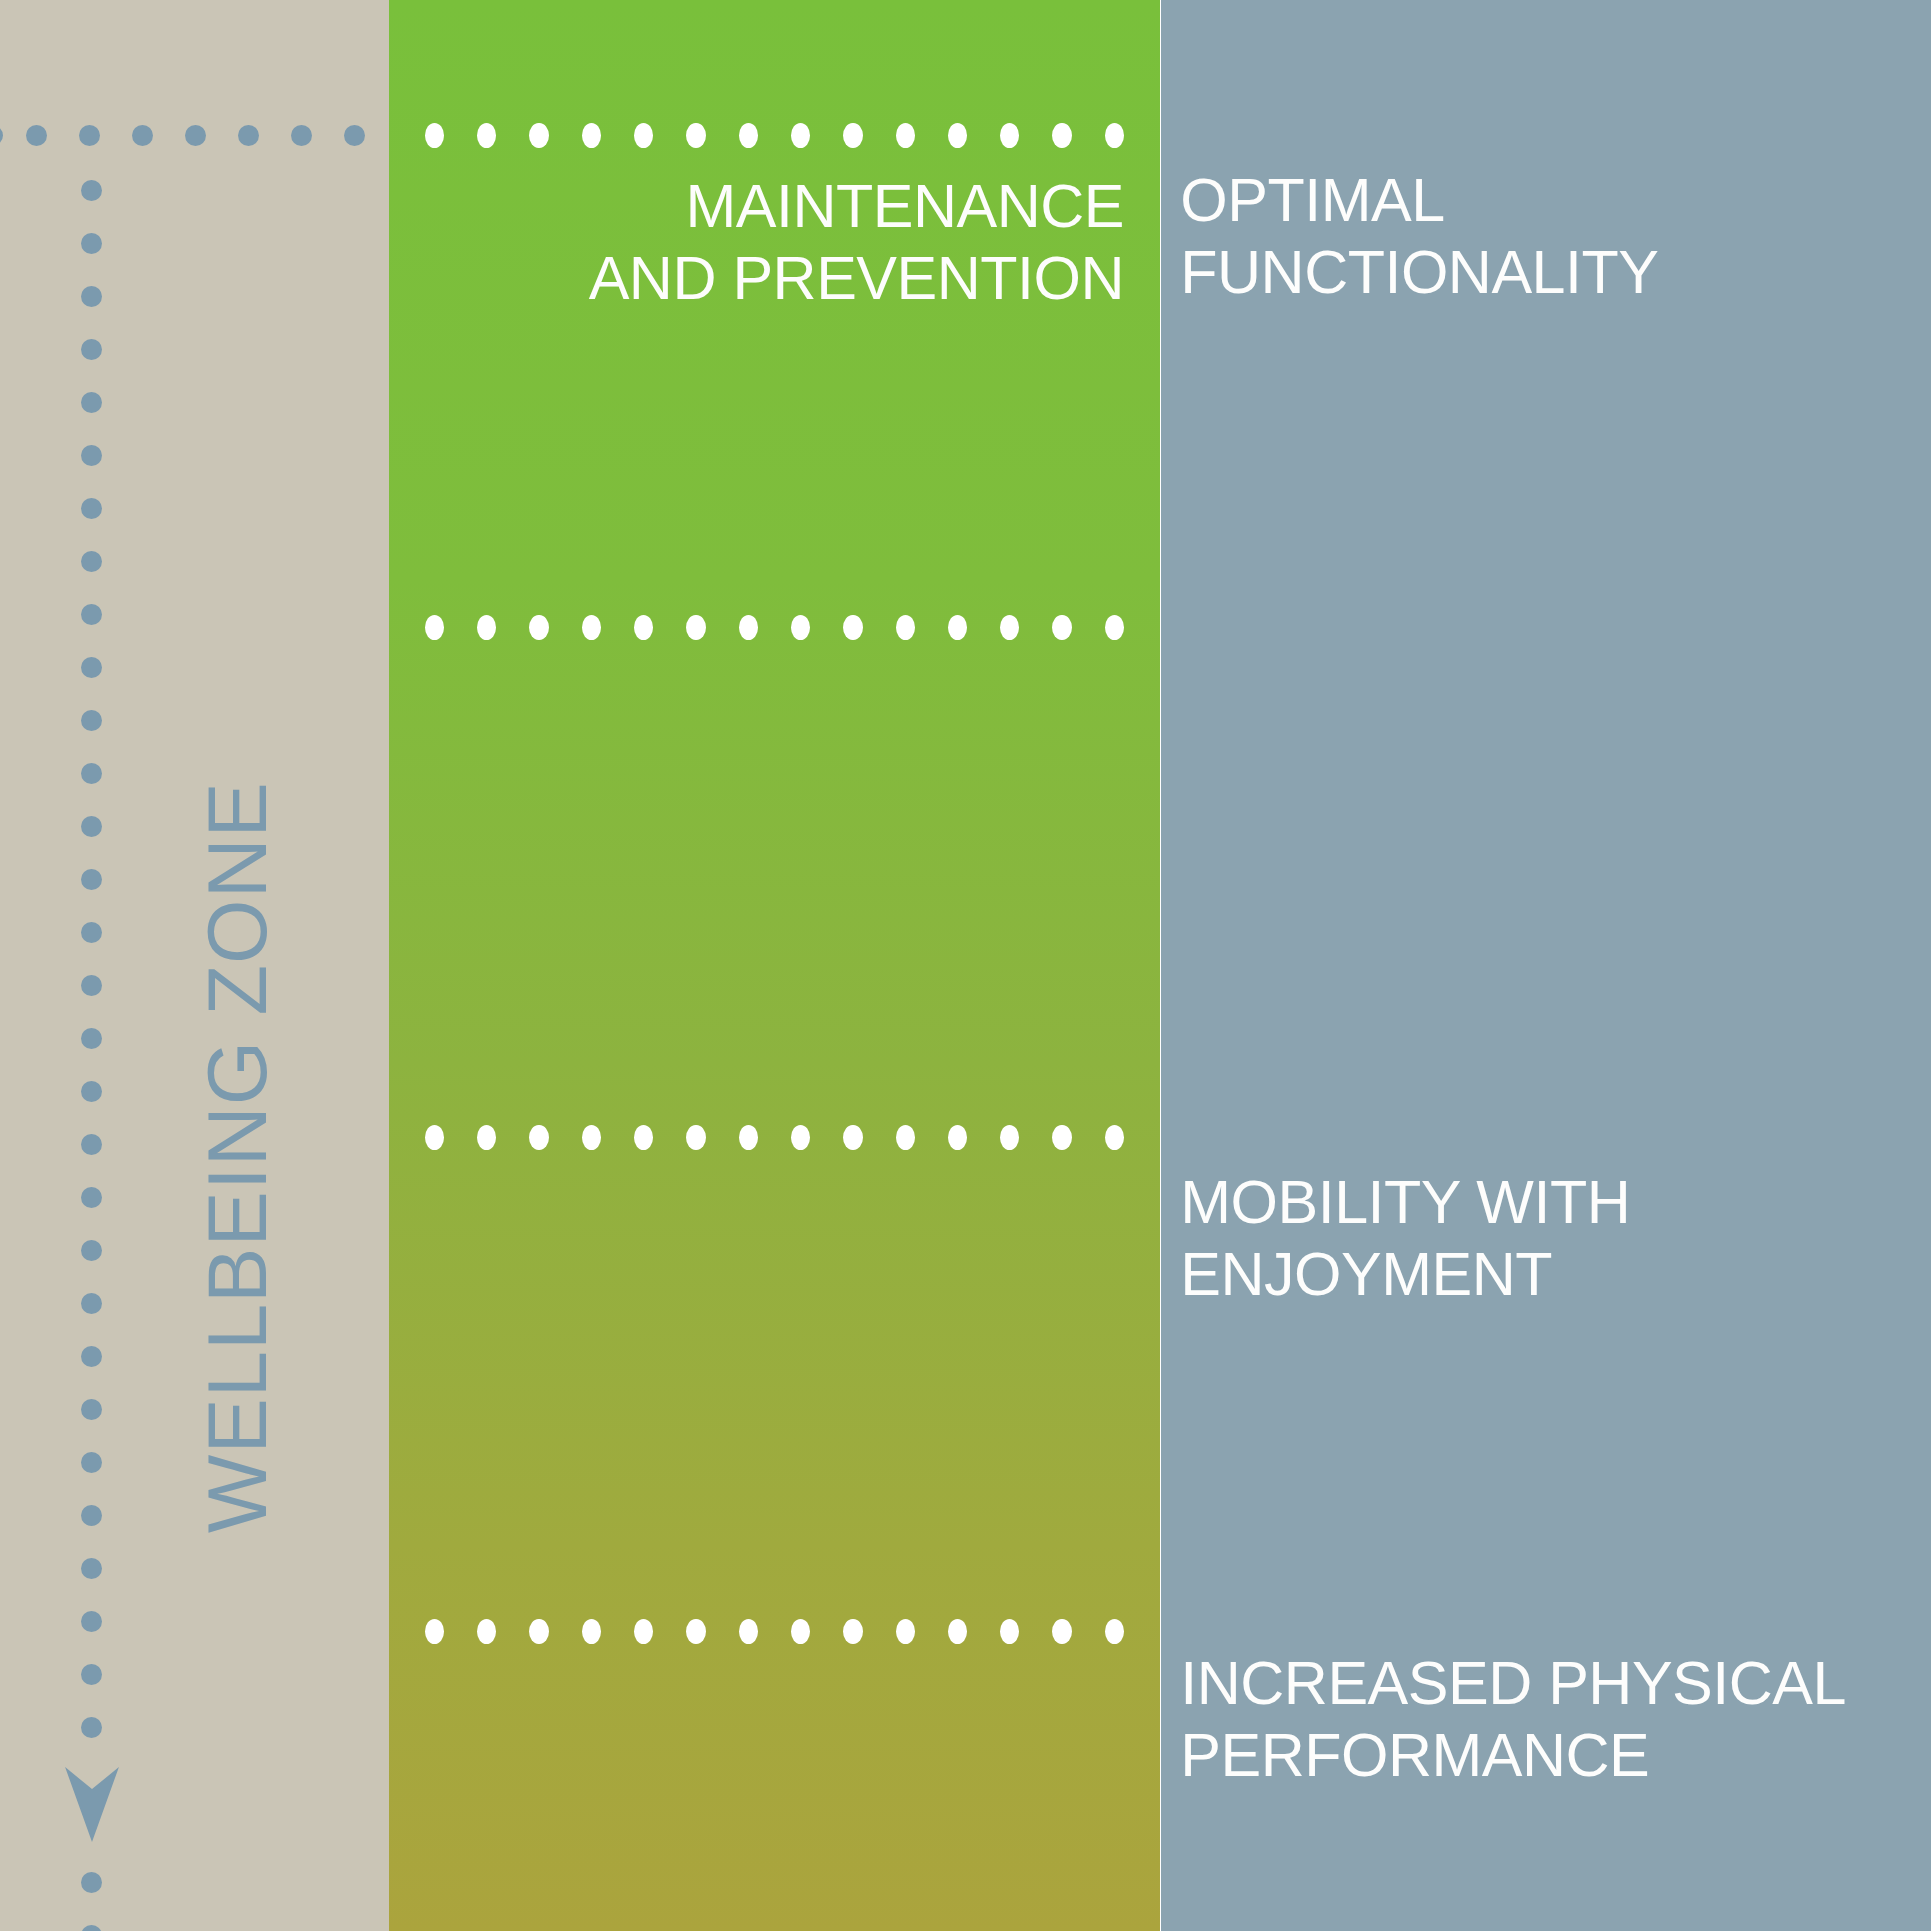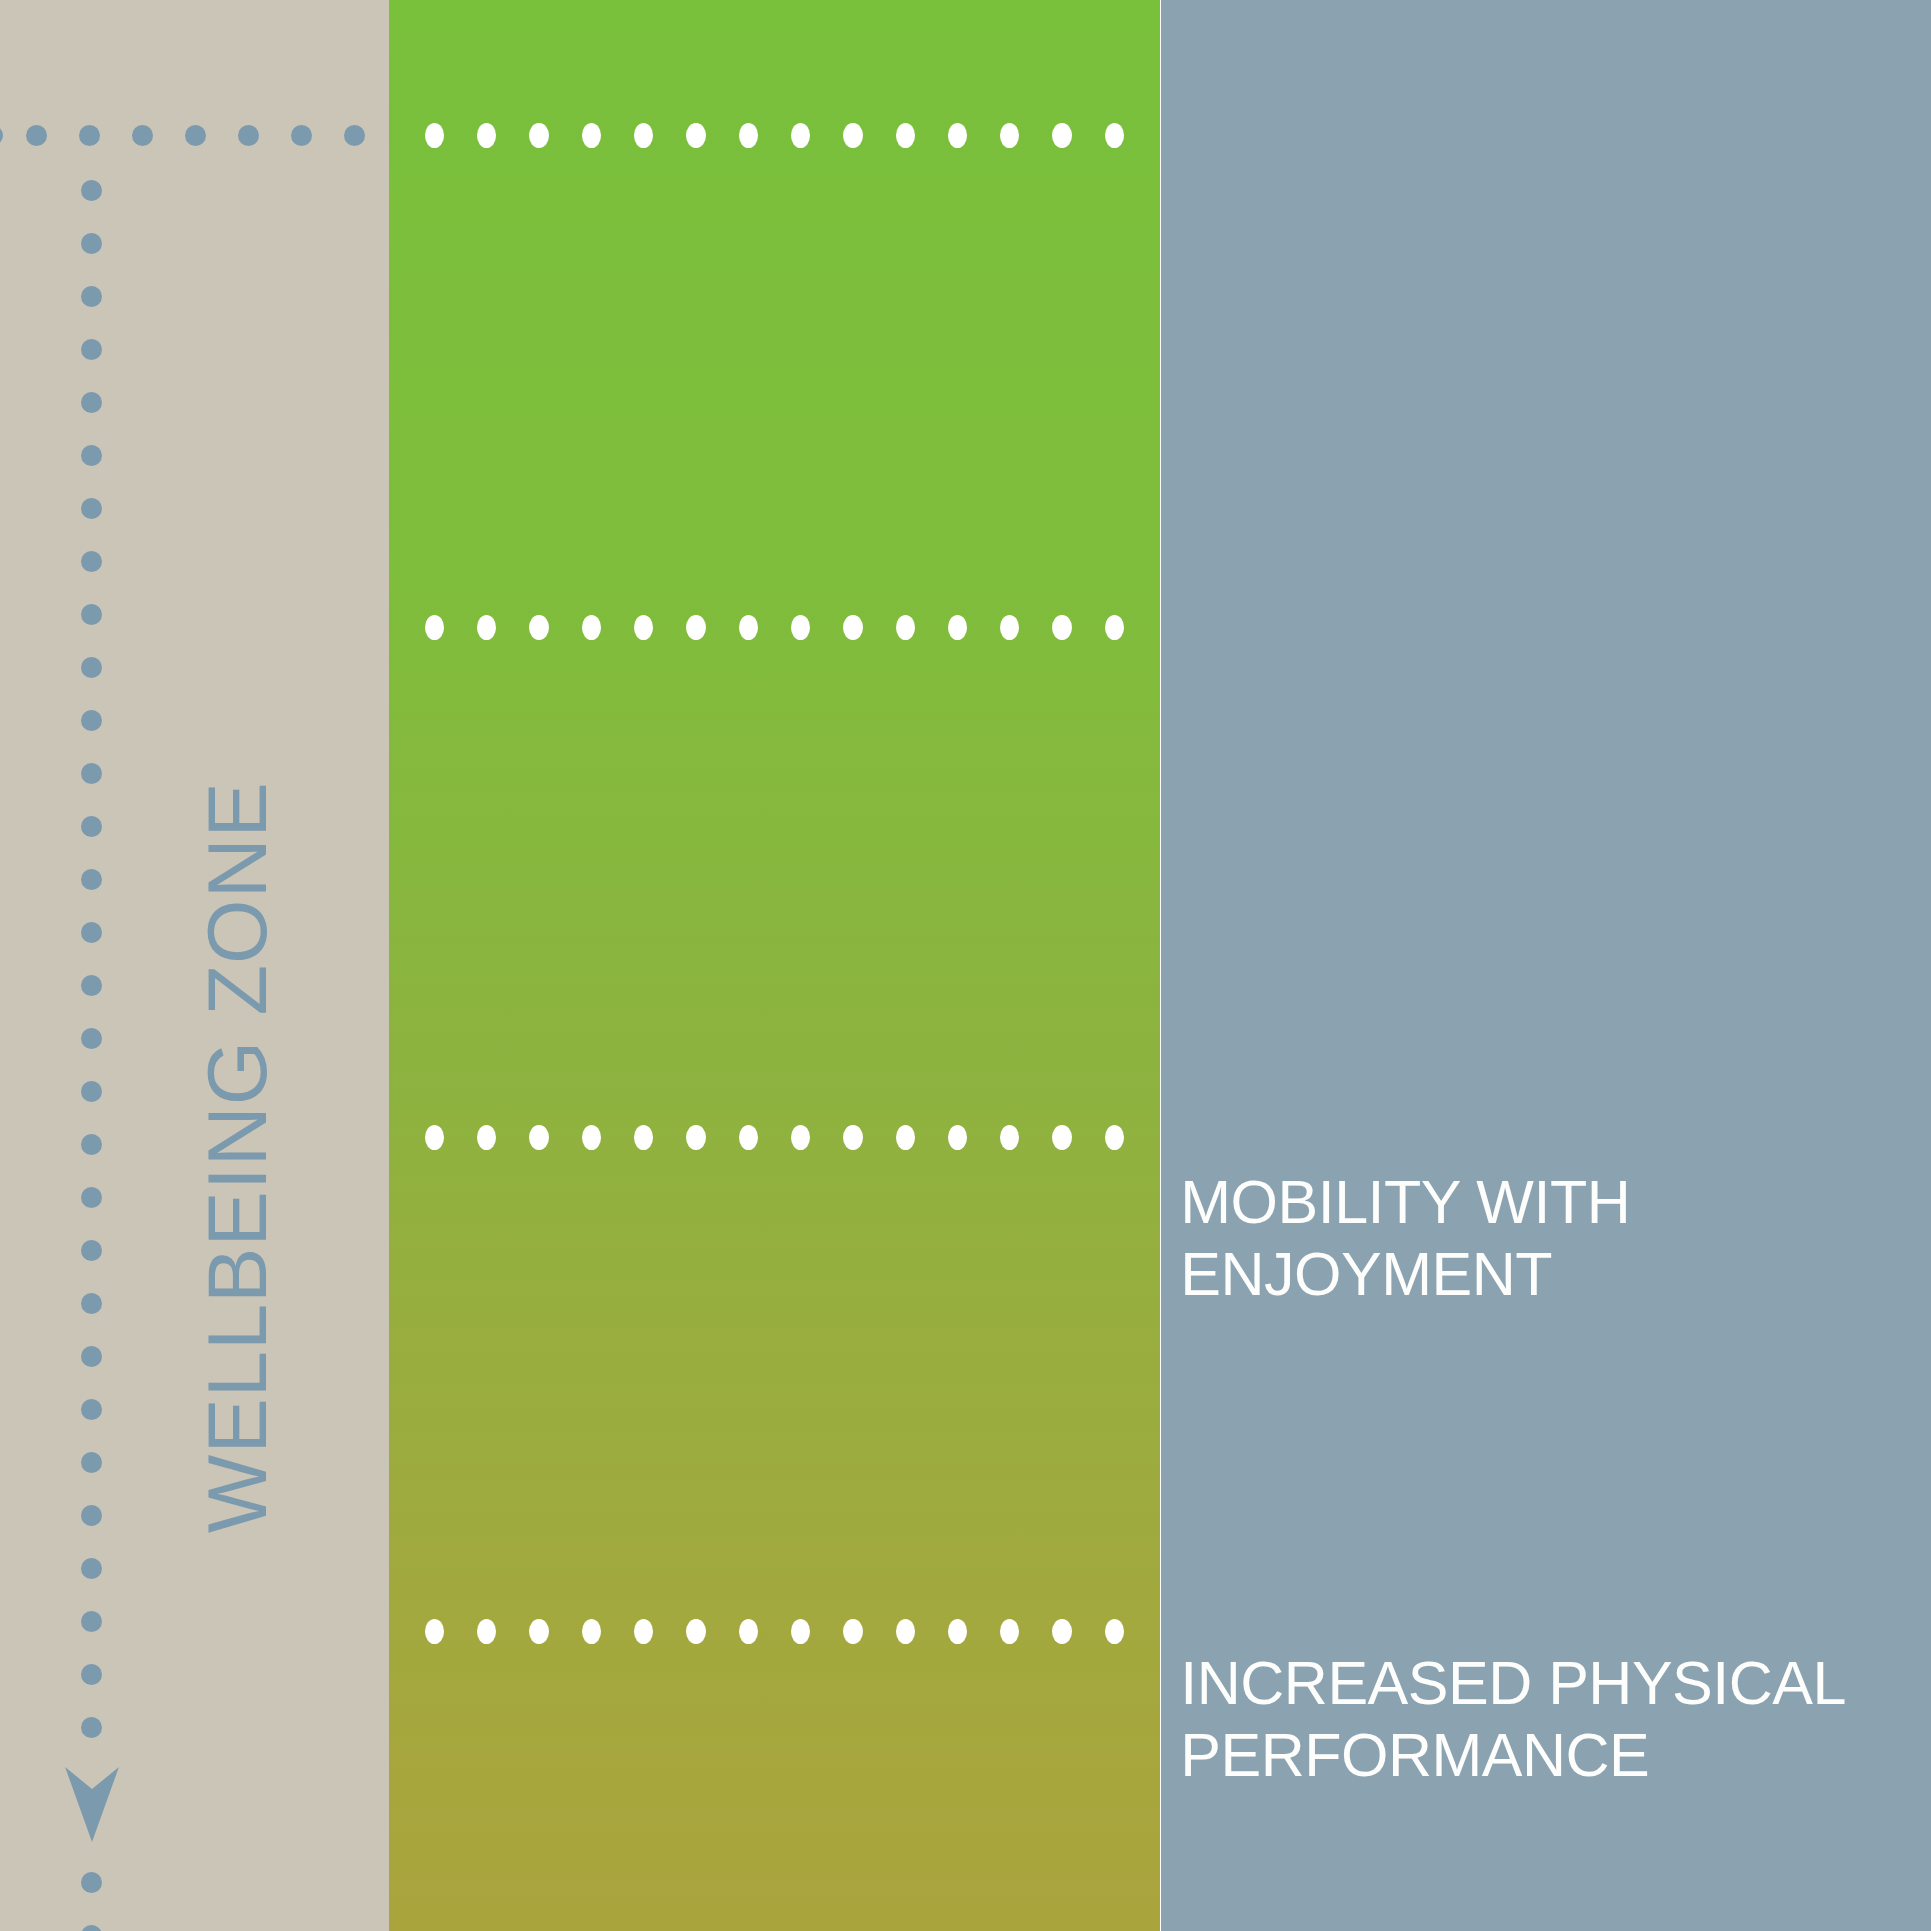--- a/index.html
+++ b/index.html
@@ -166,23 +166,27 @@
         <span class="dot"></span>
         <span class="dot"></span>
         <span class="dot"></span>
         <span class="dot"></span>
         <span class="dot"></span>
         <span class="dot"></span>
         <span class="dot"></span>
         <span class="dot"></span>
         <span class="dot"></span>
       </div>
+    <div class="label mid-label ma">MAINTENANCE
+AND PREVENTION</div>
   </div>
 
   <div class="col col-right">
+    <div class="label right-label rb">OPTIMAL
+FUNCTIONALITY</div>
     <div class="label right-label re">MOBILITY WITH
 ENJOYMENT</div>
     <div class="label right-label rf">INCREASED PHYSICAL
 PERFORMANCE</div>
   </div>
 
 </div>
 
 
 </body></html>

